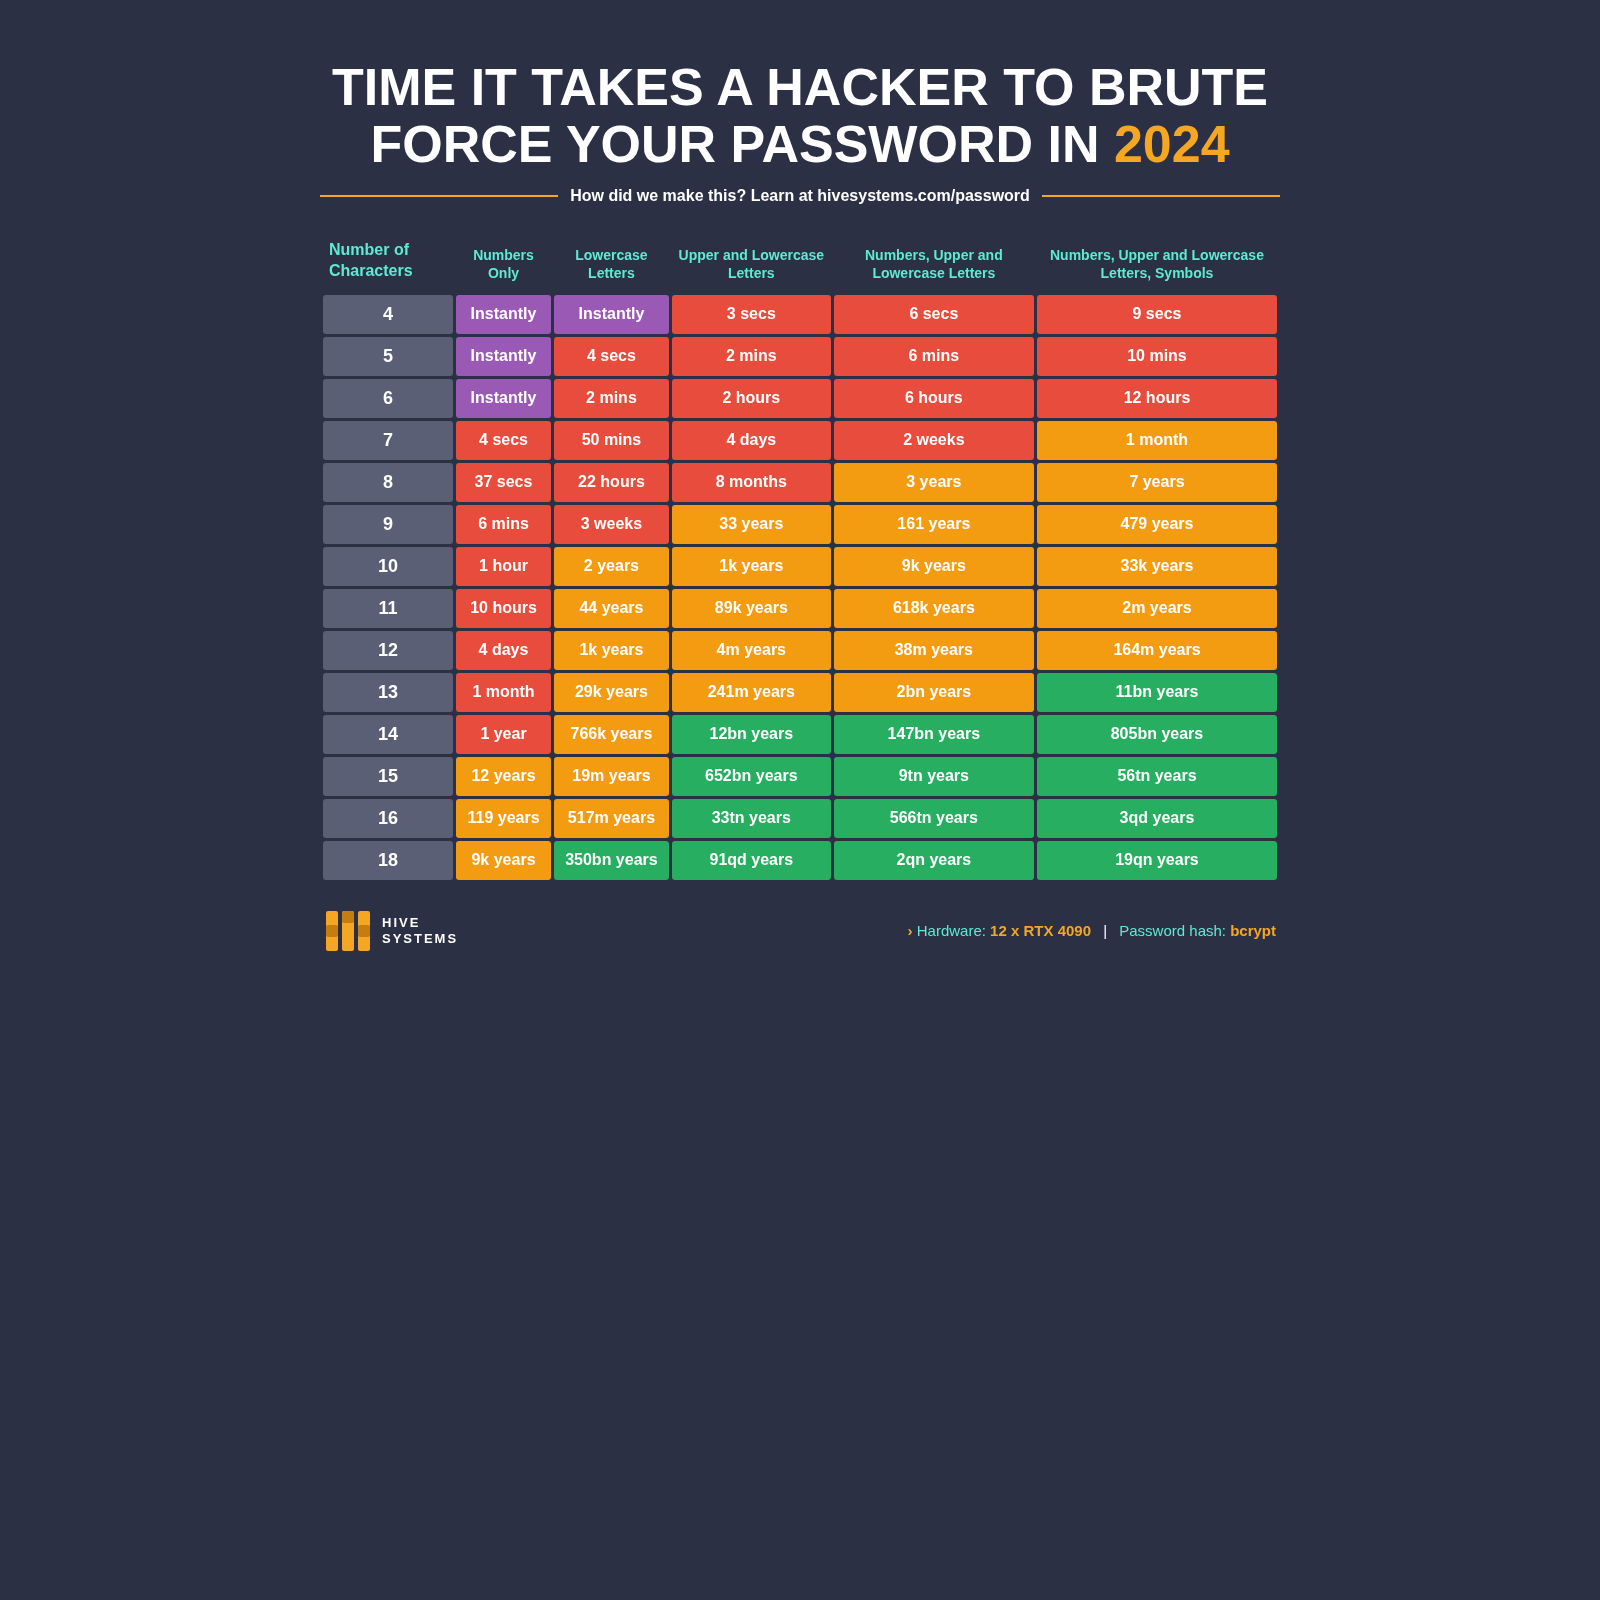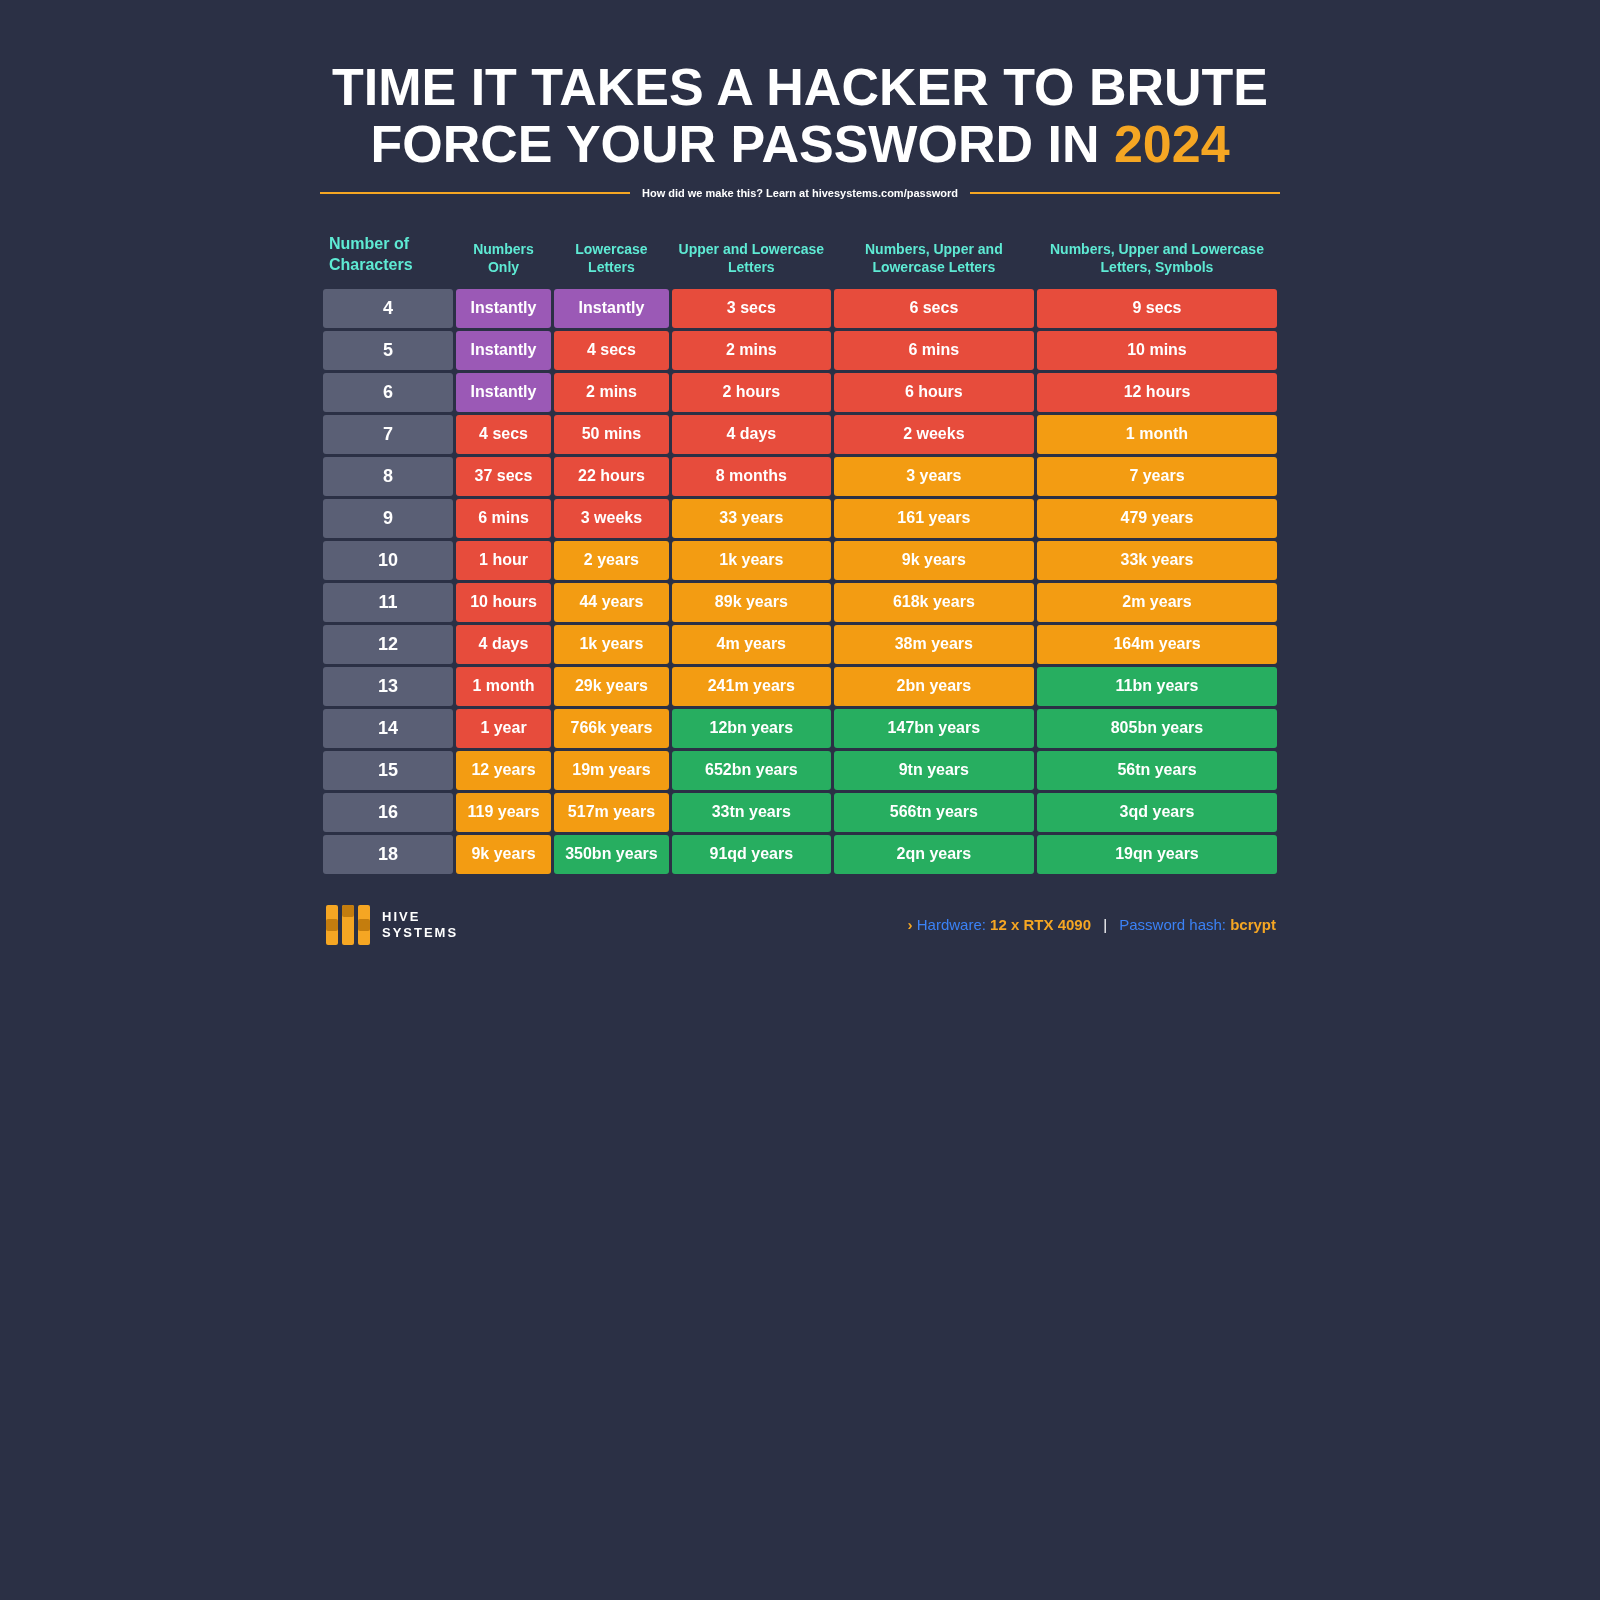--- a/index.html
+++ b/index.html
@@ -34,21 +34,21 @@
       gap: 12px;
       margin: 14px 0 22px 0;
     }
     .subtitle-line {
       flex: 1;
       height: 2px;
       background: #f5a623;
     }
     .subtitle-text {
       color: #ffffff;
-      font-size: 11px;
+      font-size: 16px;
       font-weight: bold;
       white-space: nowrap;
       text-align: right;
     }
     table {
       width: 100%;
       border-collapse: separate;
       border-spacing: 3px;
     }
     thead tr th {
@@ -110,21 +110,21 @@
     .footer-info {
       color: #ffffff;
       font-size: 15px;
       text-align: right;
     }
     .footer-info .arrow {
       color: #f5a623;
       font-weight: 900;
     }
     .footer-info .label {
-      color: #3b82f6;
+      color: #5eead4;
       font-weight: normal;
       margin-top: 40px;
     }
     .footer-info .value {
       color: #f5a623;
       font-weight: 900;
     }
     .footer-info .sep {
       color: #ffffff;
       margin: 0 8px;

